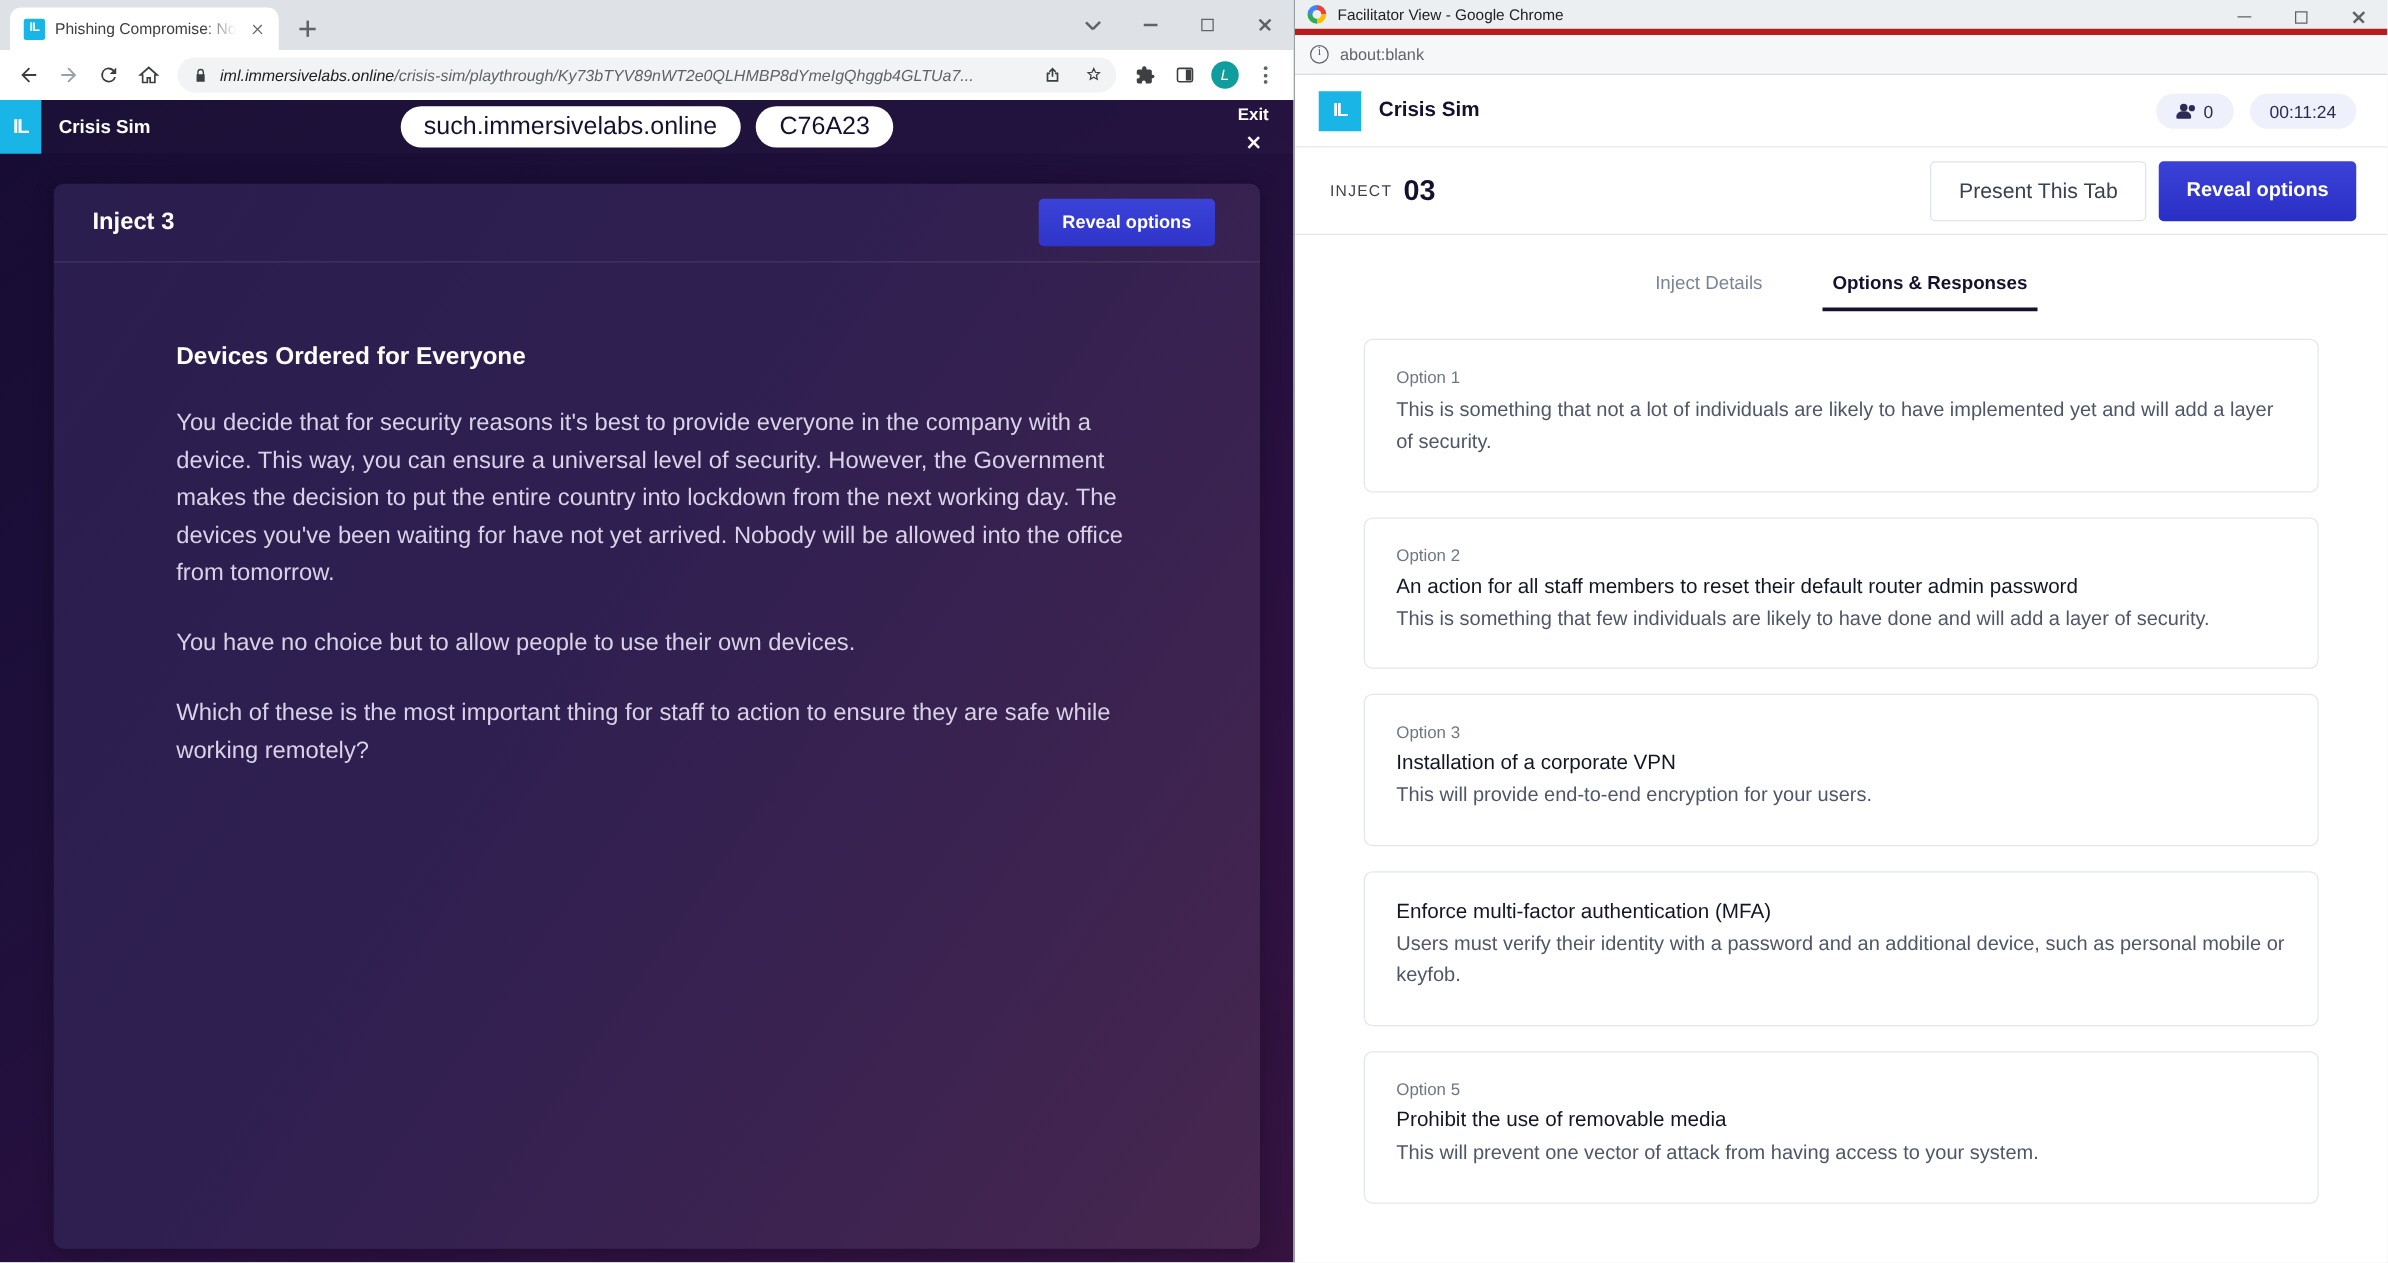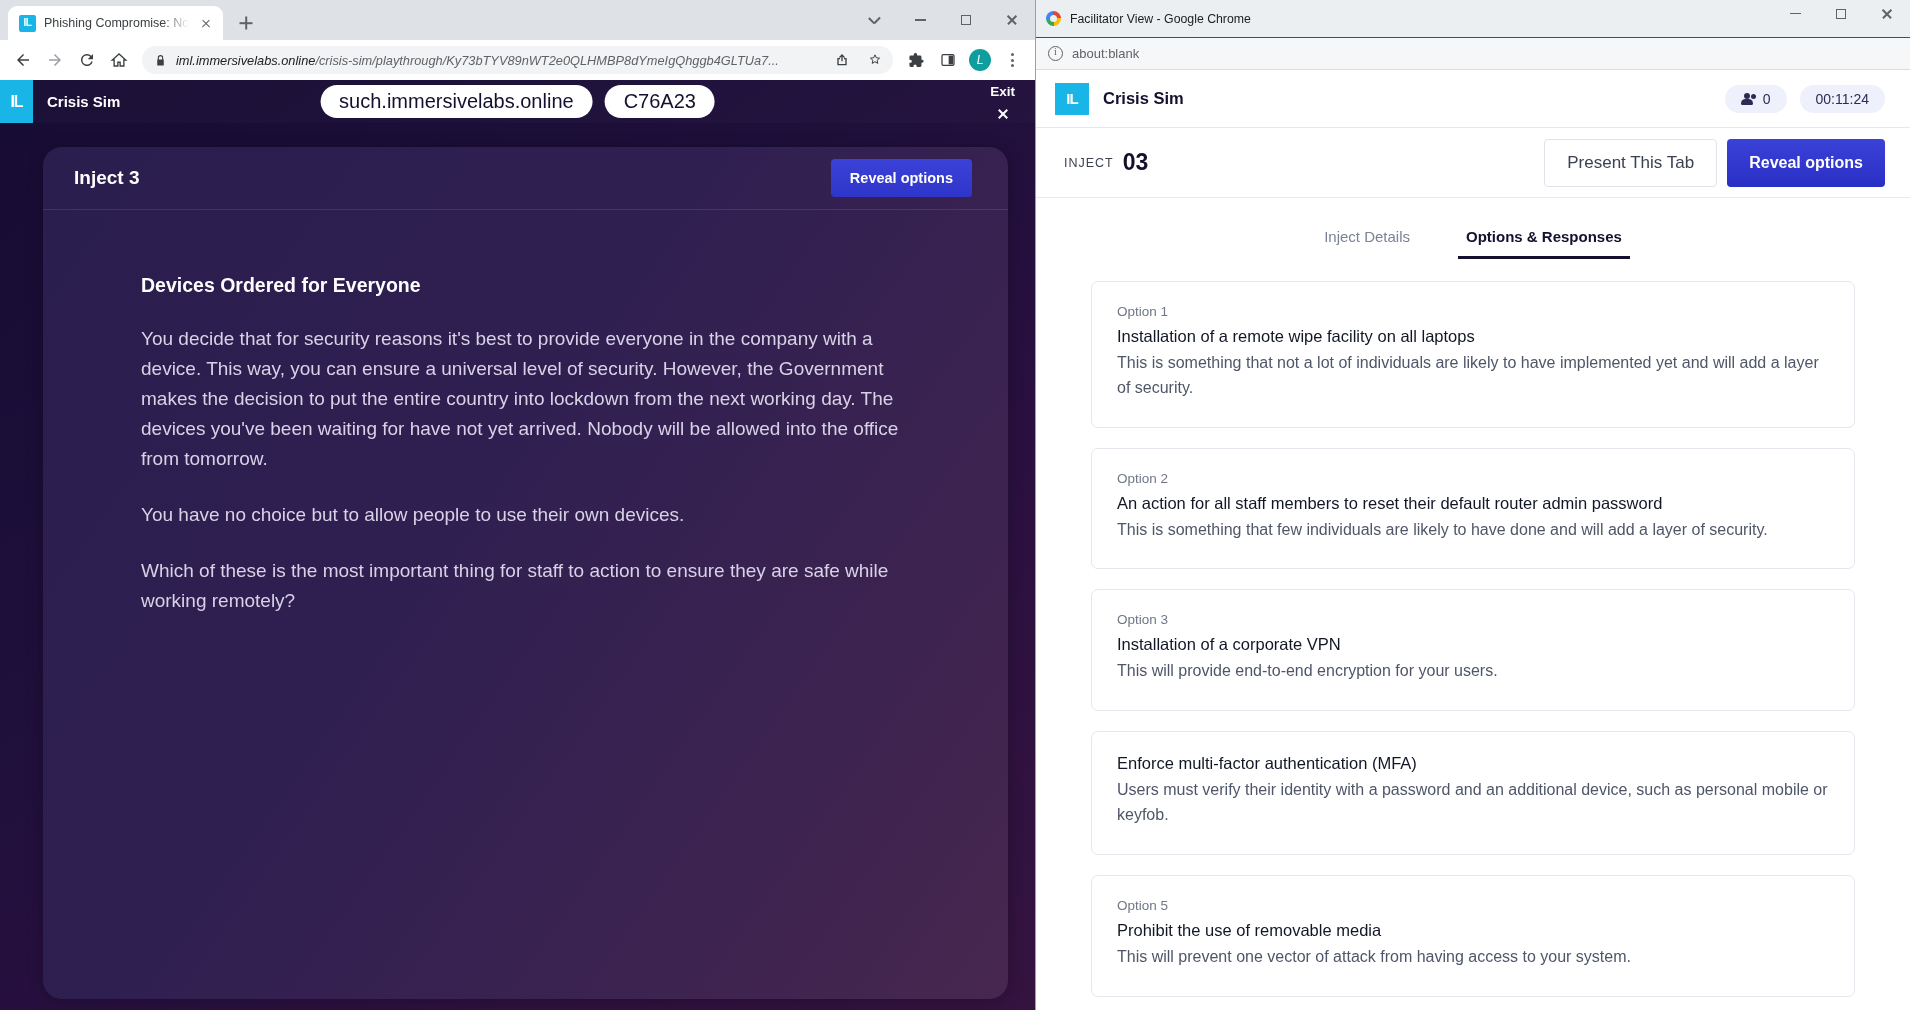--- a/index.html
+++ b/index.html
@@ -123,21 +123,21 @@
   .sim-exit {
     position:absolute; right:20px; display:flex; align-items:center; gap:9px;
     color:#fff; font-size:13.5px; font-weight:600; cursor:pointer;flex-direction:column;
   }
   .exit-x { width:12px; height:12px; position:relative; }
   .exit-x::before, .exit-x::after { content:""; position:absolute; left:0; top:5px; width:12px; height:2px; background:#fff; }
   .exit-x::before { transform:rotate(45deg); } .exit-x::after { transform:rotate(-45deg); }
 
   .inject-card {
     margin: 24px 27px 0 43px;
-    border-radius: 19px;
+    border-radius: 8px;
     background: linear-gradient(125deg, #2a1e4e 0%, #2e1f50 40%, #3c2350 75%, #47274f 100%);
     height: 852px;
     overflow:hidden;
     box-shadow: 0 2px 16px rgba(0,0,0,.25);
   }
   .inject-head {
     height: 63px; display:flex; align-items:center; justify-content:space-between;
     padding: 0 36px 0 31px;
     border-bottom: 1px solid rgba(255,255,255,0.10);
   }
@@ -152,22 +152,22 @@
   .body-p { color:#d9d2e6; font-size:19px; line-height:1.58; margin-bottom: 26px; }
   .body-p:last-child { margin-bottom:0; }
 
   
   .right-window {
     width: 875px; height: 1010px; flex: 0 0 875px;
     background:#fff; position:relative; overflow:hidden;
     border-left: 1px solid #9aa0a6;
   }
   .rw-titlebar {
-    height: 38px; background:#eceff1; display:flex; align-items:center;
-    padding-left: 10px; position:relative; border-bottom:1px solid #b91c1c;
+    height: 28px; background:#eceff1; display:flex; align-items:center;
+    padding-left: 10px; position:relative; border-bottom:5px solid #b91c1c;
   }
   .rw-favicon {
     width:15px; height:15px; border-radius:50%;
     background: conic-gradient(#ea4335 0 25%, #fbbc05 25% 50%, #34a853 50% 75%, #4285f4 75% 100%);
     position:relative; flex:0 0 15px;
   }
   .rw-favicon::after {
     content:""; position:absolute; left:4px; top:4px; width:7px; height:7px;
     border-radius:50%; background:#eceff1;
   }
@@ -417,21 +417,20 @@
     </div>
 
     <div class="fv-tabs">
       <div class="fv-tab">Inject Details</div>
       <div class="fv-tab active">Options &amp; Responses</div>
     </div>
 
     <div class="opts">
       <div class="opt-card">
         <div class="opt-num">Option 1</div>
-        <div class="opt-title">Installation of a remote wipe facility on all laptops</div>
         <div class="opt-desc">This is something that not a lot of individuals are likely to have implemented yet and will add a layer of security.</div>
       </div>
       <div class="opt-card">
         <div class="opt-num">Option 2</div>
         <div class="opt-title">An action for all staff members to reset their default router admin password</div>
         <div class="opt-desc">This is something that few individuals are likely to have done and will add a layer of security.</div>
       </div>
       <div class="opt-card">
         <div class="opt-num">Option 3</div>
         <div class="opt-title">Installation of a corporate VPN</div>

